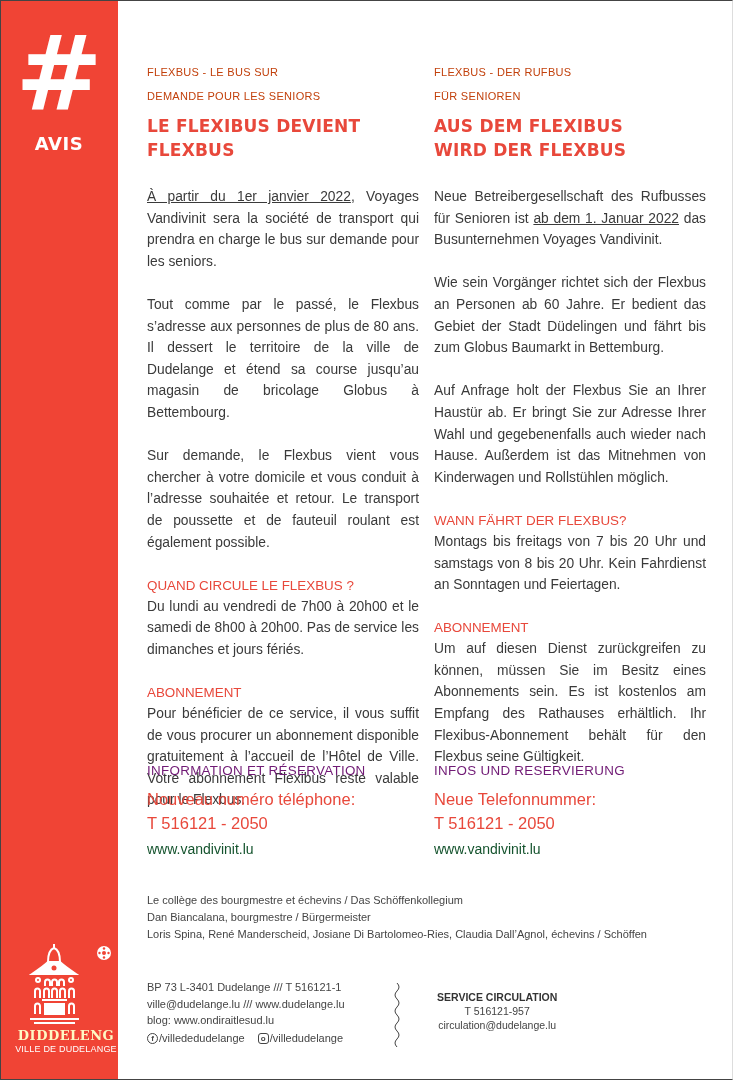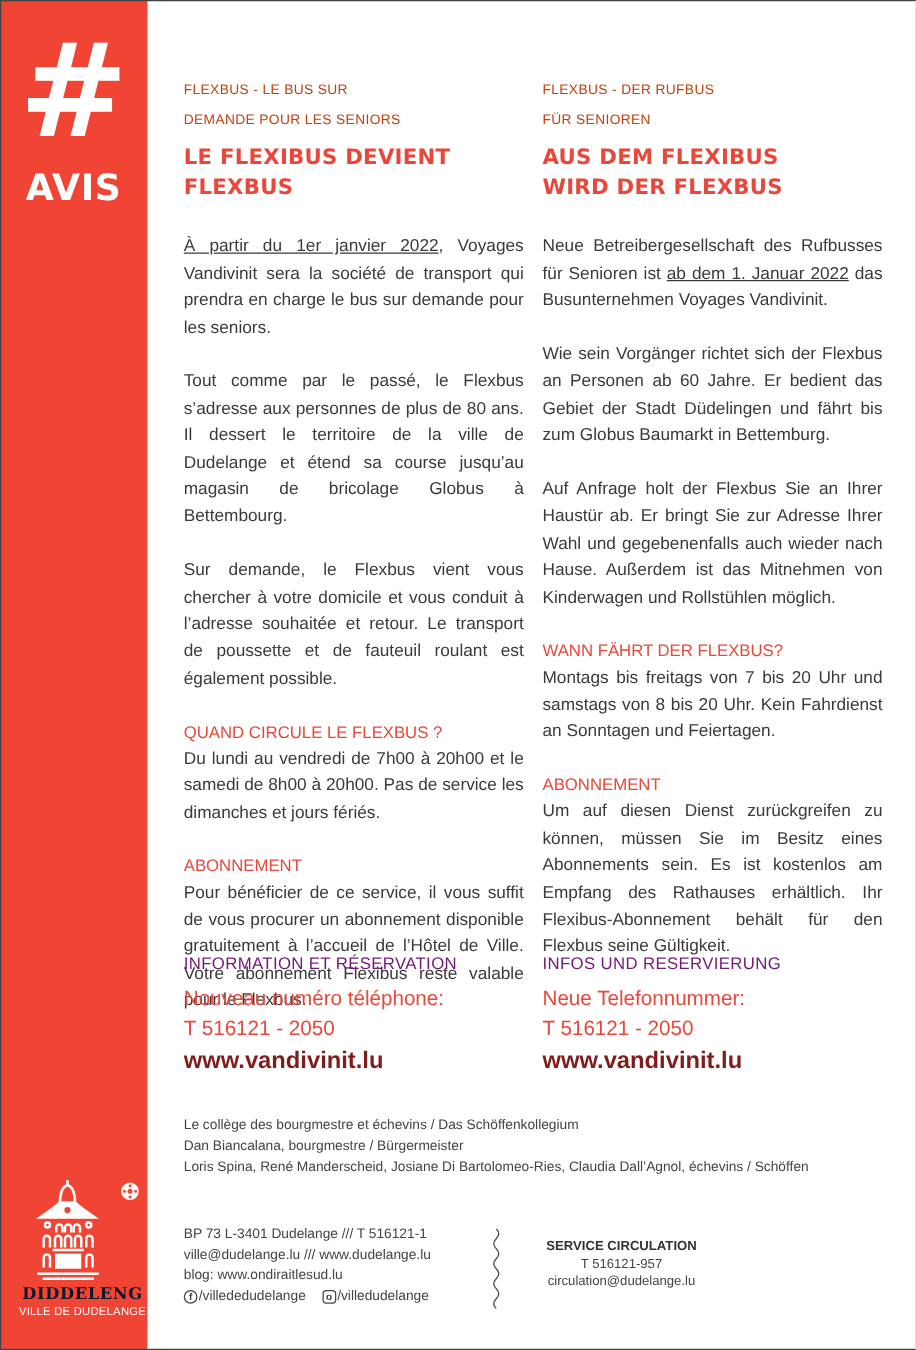--- a/index.html
+++ b/index.html
@@ -3,45 +3,45 @@
 <meta charset="utf-8">
 <style>
   * { box-sizing: border-box; margin: 0; padding: 0; }
   html, body { width: 733px; height: 1080px; background: #ffffff; overflow: hidden; }
   body { position: relative; font-family: "Liberation Sans", "DejaVu Sans", sans-serif; color: #333; }
   .frame { position: absolute; left: 0; top: 0; width: 733px; height: 1080px; border: 1px solid #444; border-right-color: #ddd; pointer-events: none; }
   .sidebar { position: absolute; left: 0; top: 0; width: 118px; height: 1080px; background: #f04435; }
   .hash { position: absolute; left: 0; width: 118px; top: 18px; text-align: center; color: #fff;
           font-family: "DejaVu Sans", sans-serif; font-weight: bold; font-size: 104px; line-height: 110px; }
   .avis { position: absolute; left: 0; width: 118px; top: 133px; text-align: center; color: #fff;
-          font-family: "DejaVu Sans", sans-serif; font-weight: bold; font-size: 29px; letter-spacing: 0.5px; }
+          font-family: "DejaVu Sans", sans-serif; font-weight: bold; font-size: 18px; letter-spacing: 0.5px; }
   .logo { position: absolute; left: 14px; top: 940px; width: 104px; height: 110px; }
   .logo svg { position: absolute; left: 0; top: 0; }
-  .logo-name { position: absolute; left: 0; top: 88px; width: 104px; text-align: center; color: #0f172a;
+  .logo-name { position: absolute; left: 0; top: 88px; width: 104px; text-align: center; color: #fef9c3;
                font-family: "DejaVu Serif", serif; font-weight: bold; font-size: 13px; letter-spacing: 0.5px; }
   .logo-sub { position: absolute; left: 0; top: 104px; width: 104px; text-align: center; color: #fff;
               font-size: 9px; letter-spacing: 0.2px; }
 
   .col { position: absolute; top: 60px; width: 272px; }
   .col-fr { left: 147px; }
   .col-de { left: 434px; }
   .kicker { color: #c2410c; font-size: 11px; line-height: 24px; letter-spacing: 0.3px; }
   .title { margin-top: 6px; color: #e8483b; font-family: "DejaVu Sans", sans-serif; font-weight: bold;
            font-size: 17px; line-height: 24px; letter-spacing: 0.2px; }
   .body { margin-top: 24px; font-size: 13.8px; line-height: 21.6px; color: #3a3a3a; text-align: justify; hyphens: manual; }
   .para { margin-bottom: 21.6px; }
   .sub { color: #e8483b; font-size: 13.4px; line-height: 21px; }
   .under { text-decoration: underline; }
 
   .info { position: absolute; top: 761px; width: 280px; }
   .info-fr { left: 147px; }
   .info-de { left: 434px; }
   .info-head { color: #701a75; font-size: 13.4px; letter-spacing: 0.3px; line-height: 20px; }
   .info-phone { margin-top: 6px; color: #e8483b; font-weight: normal; font-size: 16.5px; line-height: 24px; }
-  .info-web { margin-top: 4px; font-size: 19px; color: #7f1d1d; line-height: 20px; font-weight: bold; }
+  .info-web { margin-top: 4px; font-size: 14px; color: #14532d; line-height: 20px; }
 
   .college { position: absolute; left: 147px; top: 892px; font-size: 11px; line-height: 17px; color: #444; }
   .contact { position: absolute; left: 147px; top: 979px; font-size: 11px; line-height: 16.5px; color: #444; }
   .social { display: inline-flex; align-items: center; gap: 1px; margin-right: 10px; }
   .social .ic { display: inline-block; width: 11px; height: 11px; border: 1.2px solid #444; font-size: 8px; line-height: 9px;
                 text-align: center; font-weight: bold; }
   .social .ic.round { border-radius: 50%; }
   .social .ic.rsq { border-radius: 3px; }
   .wavy { position: absolute; left: 392px; top: 983px; }
   .service { position: absolute; left: 437px; top: 990px; font-size: 10.5px; line-height: 14px; color: #444; text-align: center; }

